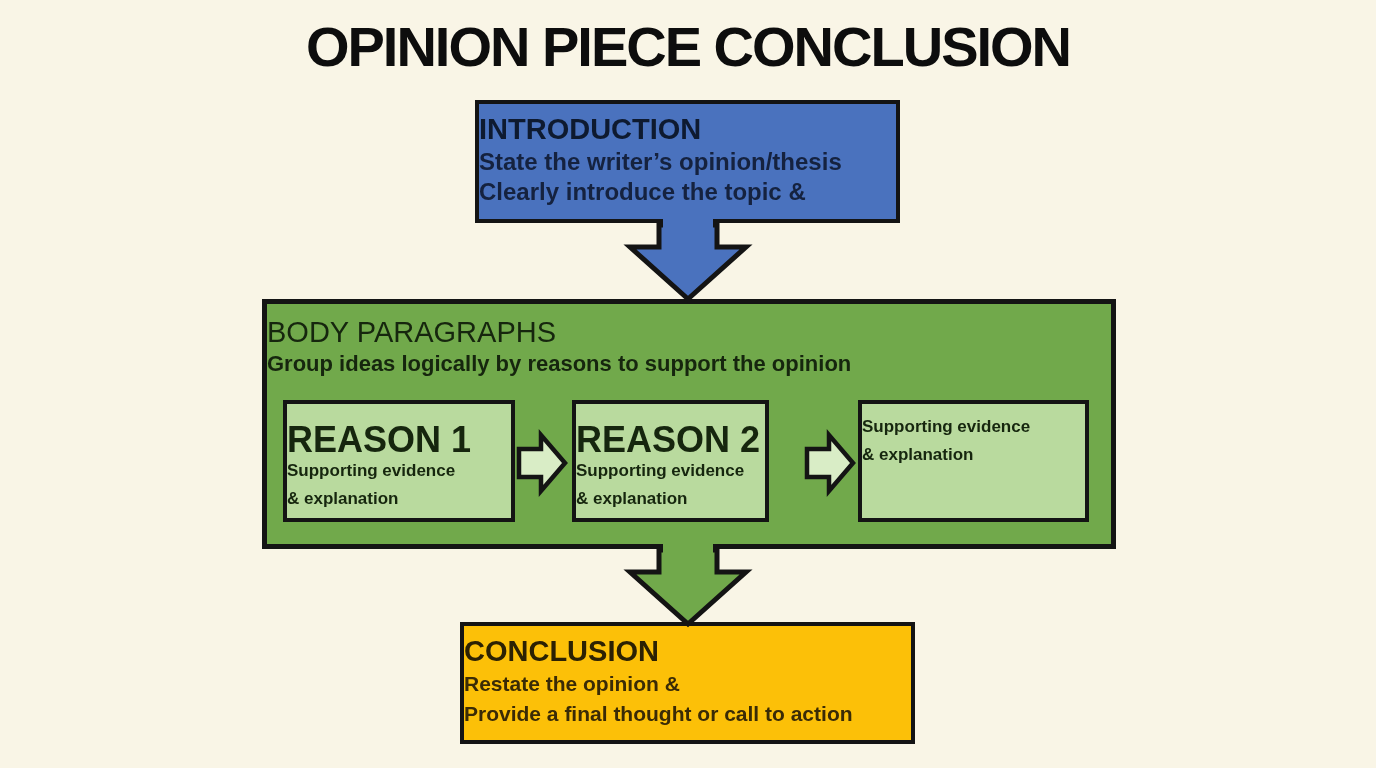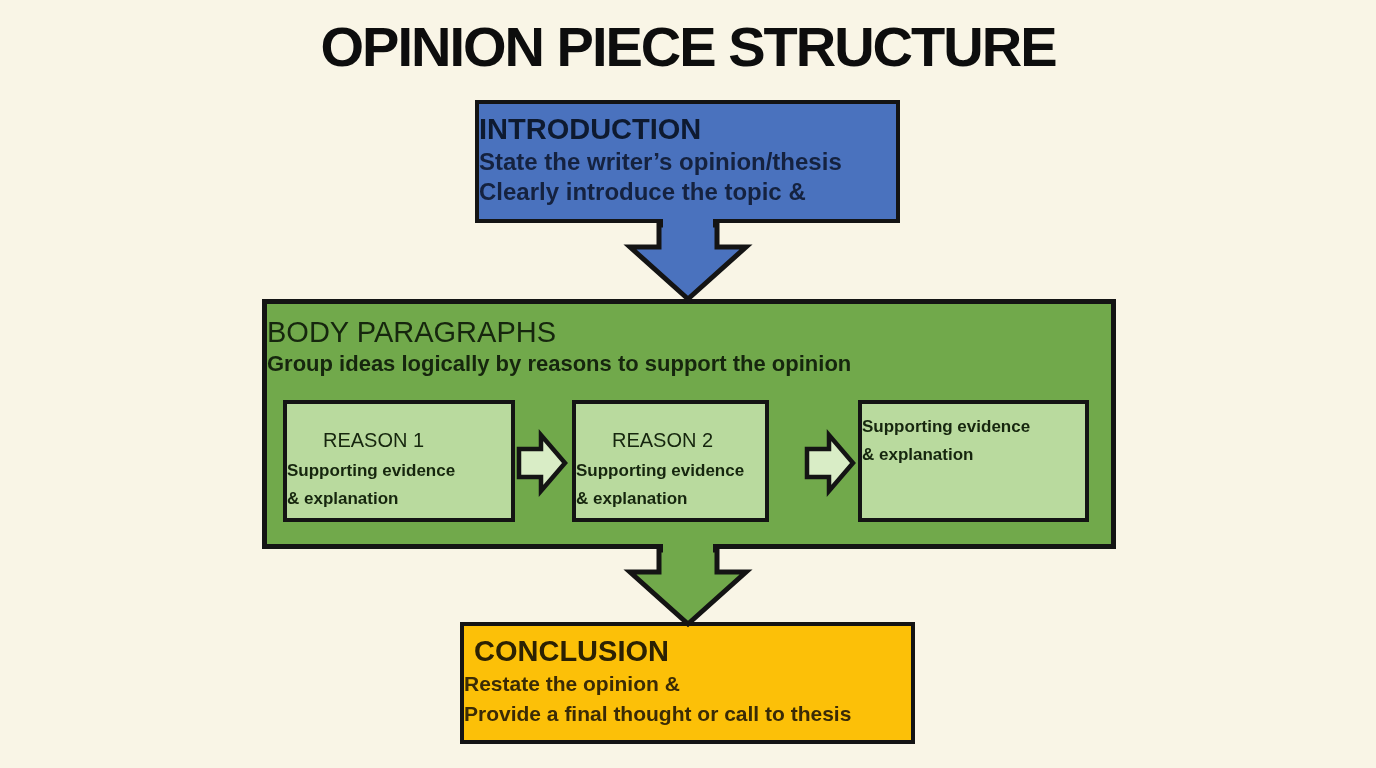--- a/index.html
+++ b/index.html
@@ -47,34 +47,34 @@
   .body-box .box-heading { margin-top: 10px; font-size: 29px; font-weight: 400; line-height: 36px; }
   .body-box .box-subheading { font-size: 22px; font-weight: 600; line-height: 28px; }
 
   .reason {
     top: 96px; width: 232px; height: 122px;
     background: var(--reason-fill, #b9da9e);
     border: 4px solid var(--border, #141414);
     color: var(--green-text, #16260e);
     padding-top: 9px;
   }
-  .reason .box-heading { font-size: 20px; font-weight: 400; line-height: 34px; margin-left: 36px; }
+  .reason .box-heading { font-size: 36px; font-weight: 700; line-height: 34px; }
   .reason .box-line { font-size: 17px; font-weight: 600; line-height: 28px; }
   .reason-1 { left: 16px; }
   .reason-2 { left: 305px; width: 197px; }
   .reason-3 { left: 591px; width: 231px; }
 
   .conclusion {
     left: 460px; top: 622px; width: 455px; height: 122px;
     background: var(--conclusion-fill, #fcc008);
     border: 4px solid var(--border, #141414);
     color: var(--conclusion-text, #3a2b06);
     padding-top: 7px;
   }
-  .conclusion .box-heading { font-size: 29px; font-weight: 800; line-height: 36px; color: #2c2103; margin-left: 10px; }
+  .conclusion .box-heading { font-size: 29px; font-weight: 800; line-height: 36px; color: #2c2103; }
   .conclusion .box-line { font-size: 21px; font-weight: 700; line-height: 30px; }
 
   svg.down-arrow {
     position: absolute;
     width: 120px; height: 78px;
     overflow: visible;
     z-index: 2;
   }
   .blue-arrow  { left: 628px; top: 223px; }
   .green-arrow { left: 628px; top: 548px; }
@@ -98,21 +98,21 @@
   }
   .right-arrow-1 { left: 250px; }
   .right-arrow-2 { left: 538px; }
   svg.right-arrow polygon { fill: var(--arrow-small-fill, #d9edc6); stroke: var(--border, #141414); stroke-width: 4.5; }
 </style>
 </head>
 <body>
 
 <div class="canvas">
 
-  <h1 class="title">OPINION PIECE STRUCTURE</h1>
+  <h1 class="title">OPINION PIECE CONCLUSION</h1>
 
   <section class="box intro">
     <div class="box-heading">INTRODUCTION</div>
     <div class="box-line">State the writer’s opinion/thesis</div>
     <div class="box-line">Clearly introduce the topic &amp;</div>
   </section>
 
   <svg class="down-arrow blue-arrow" viewBox="0 0 120 78" aria-hidden="true">
     <polygon points="31,2 89,2 89,24 118,24 60,76 2,24 31,24"></polygon>
   </svg>
@@ -149,16 +149,16 @@
   </section>
 
   <svg class="down-arrow green-arrow" viewBox="0 0 120 78" aria-hidden="true">
     <polygon points="31,2 89,2 89,24 118,24 60,76 2,24 31,24"></polygon>
   </svg>
   <div class="joint joint-green"></div>
 
   <section class="box conclusion">
     <div class="box-heading">CONCLUSION</div>
     <div class="box-line">Restate the opinion &amp;</div>
-    <div class="box-line">Provide a final thought or call to thesis</div>
+    <div class="box-line">Provide a final thought or call to action</div>
   </section>
 
 </div>
 
 </body></html>

